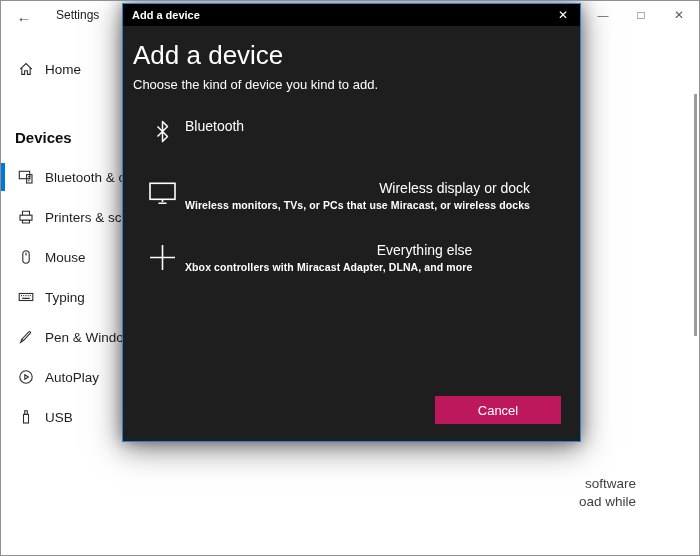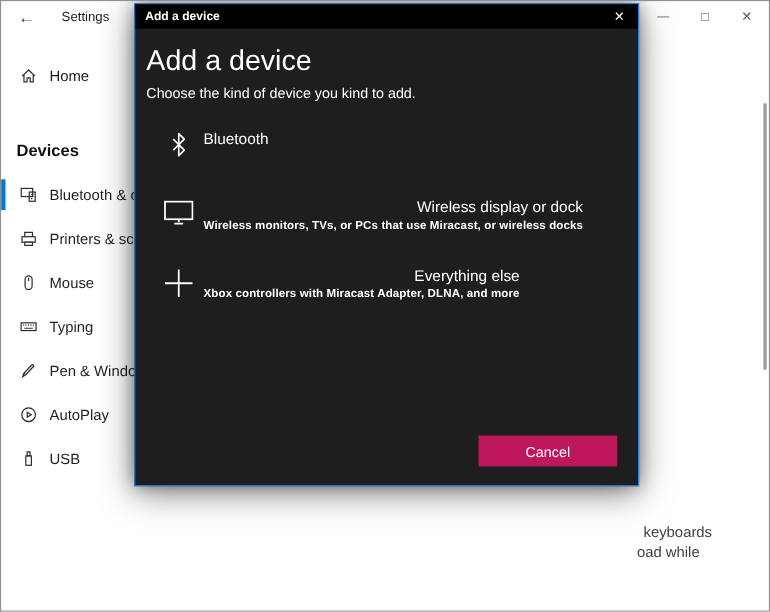--- a/index.html
+++ b/index.html
@@ -151,21 +151,21 @@
       <span class="s-icon">
         <svg width="16" height="16" viewBox="0 0 16 16" fill="none" stroke="#2d2d2d" stroke-width="1.1">
           <rect x="5.5" y="5.4" width="5" height="8.6"></rect>
           <rect x="6.7" y="1.8" width="2.6" height="3.6"></rect>
         </svg>
       </span>
       <span class="s-label">USB</span>
     </div>
   </div>
 
-  <div class="frag" id="frag-0">keyboards</div>
+  <div class="frag" id="frag-0">software</div>
   <div class="frag" id="frag-1">oad while</div>
 
   <div class="scroll-thumb"></div>
 
   <div class="dialog">
     <div class="d-titlebar">
       <span class="d-title">Add a device</span>
       <span class="d-close">✕</span>
     </div>
 

